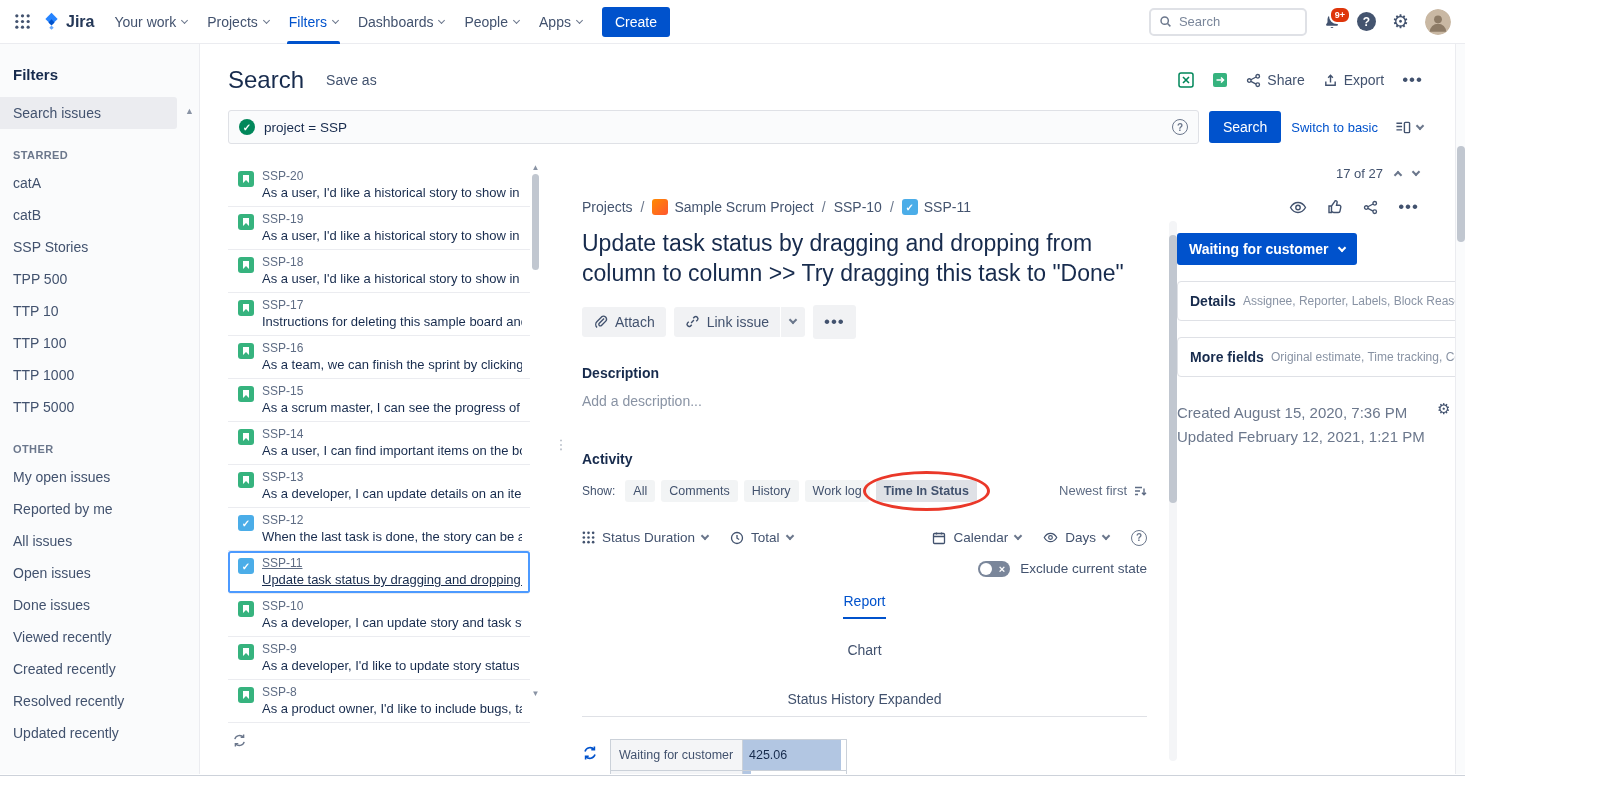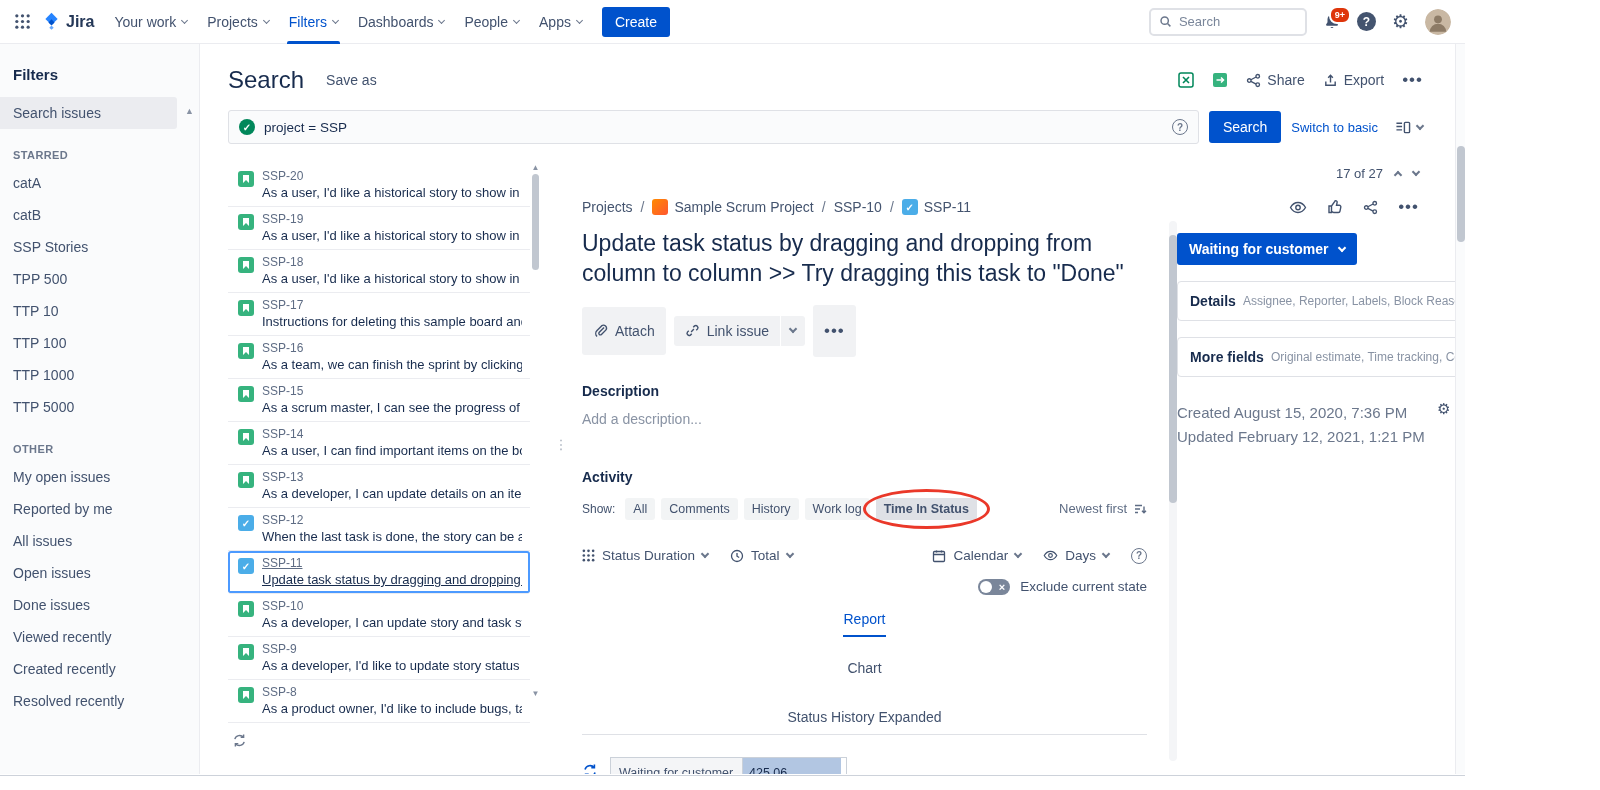--- a/index.html
+++ b/index.html
@@ -84,21 +84,21 @@
   .bc-sep { color:#6B778C; }
   .bc-proj { width:16px; height:16px; border-radius:3px; background:linear-gradient(135deg,#FF8B00,#FF5630); display:inline-block; }
   .type-icon.sm { margin-top:0; }
   .issue-actions { margin-left:auto; display:flex; align-items:center; gap:20px; color:#42526E; }
   .issue-actions > * { cursor:pointer; }
 
   .detail-cols { display:flex; margin-top:4px; }
   .detail-main { width:565px; flex:none; }
   .issue-title { font-size:23px; font-weight:500; line-height:1.3; color:#172B4D; margin-top:8px; cursor:text; }
   .btn-row { display:flex; align-items:center; gap:8px; margin-top:16px; }
-  .soft-btn { display:inline-flex; align-items:center; gap:7px; background:rgba(9,30,66,0.06); border:none; border-radius:3px; padding:16px 11px; font-size:14px; color:#42526E; cursor:pointer; font-family:inherit; }
+  .soft-btn { display:inline-flex; align-items:center; gap:7px; background:rgba(9,30,66,0.06); border:none; border-radius:3px; padding:7px 11px; font-size:14px; color:#42526E; cursor:pointer; font-family:inherit; }
   .split-btn { display:inline-flex; gap:1px; }
   .split-btn .seg { display:inline-flex; align-items:center; gap:7px; background:rgba(9,30,66,0.06); padding:7px 11px; font-size:14px; color:#42526E; cursor:pointer; }
   .split-btn .seg.main { border-radius:3px 0 0 3px; }
   .split-btn .seg.chev-seg { border-radius:0 3px 3px 0; padding:7px 9px; }
   .sec-label { font-size:14px; font-weight:600; color:#172B4D; margin-top:26px; }
   .desc-ph { font-size:14px; color:#8993A4; margin-top:12px; cursor:text; }
   .sec-label.activity { margin-top:42px; }
 
   .show-row { display:flex; align-items:center; gap:8px; margin-top:13px; }
   .show-lbl { font-size:12px; color:#42526E; margin-right:2px; }
@@ -255,20 +255,21 @@
           <div class="side-item">TTP 5000</div>
           <div class="sb-sec">OTHER</div>
           <div class="side-item">My open issues</div>
           <div class="side-item">Reported by me</div>
           <div class="side-item">All issues</div>
           <div class="side-item">Open issues</div>
           <div class="side-item">Done issues</div>
           <div class="side-item">Viewed recently</div>
           <div class="side-item">Created recently</div>
           <div class="side-item">Resolved recently</div>
+          <div class="side-item">Updated recently</div>
         </div>
       <span class="sb-arrow">▲</span>
     </aside>
 
     <main class="main">
 
       <div class="main-header">
         <h1>Search</h1>
         <span class="save-as">Save as</span>
         <div class="header-actions">

